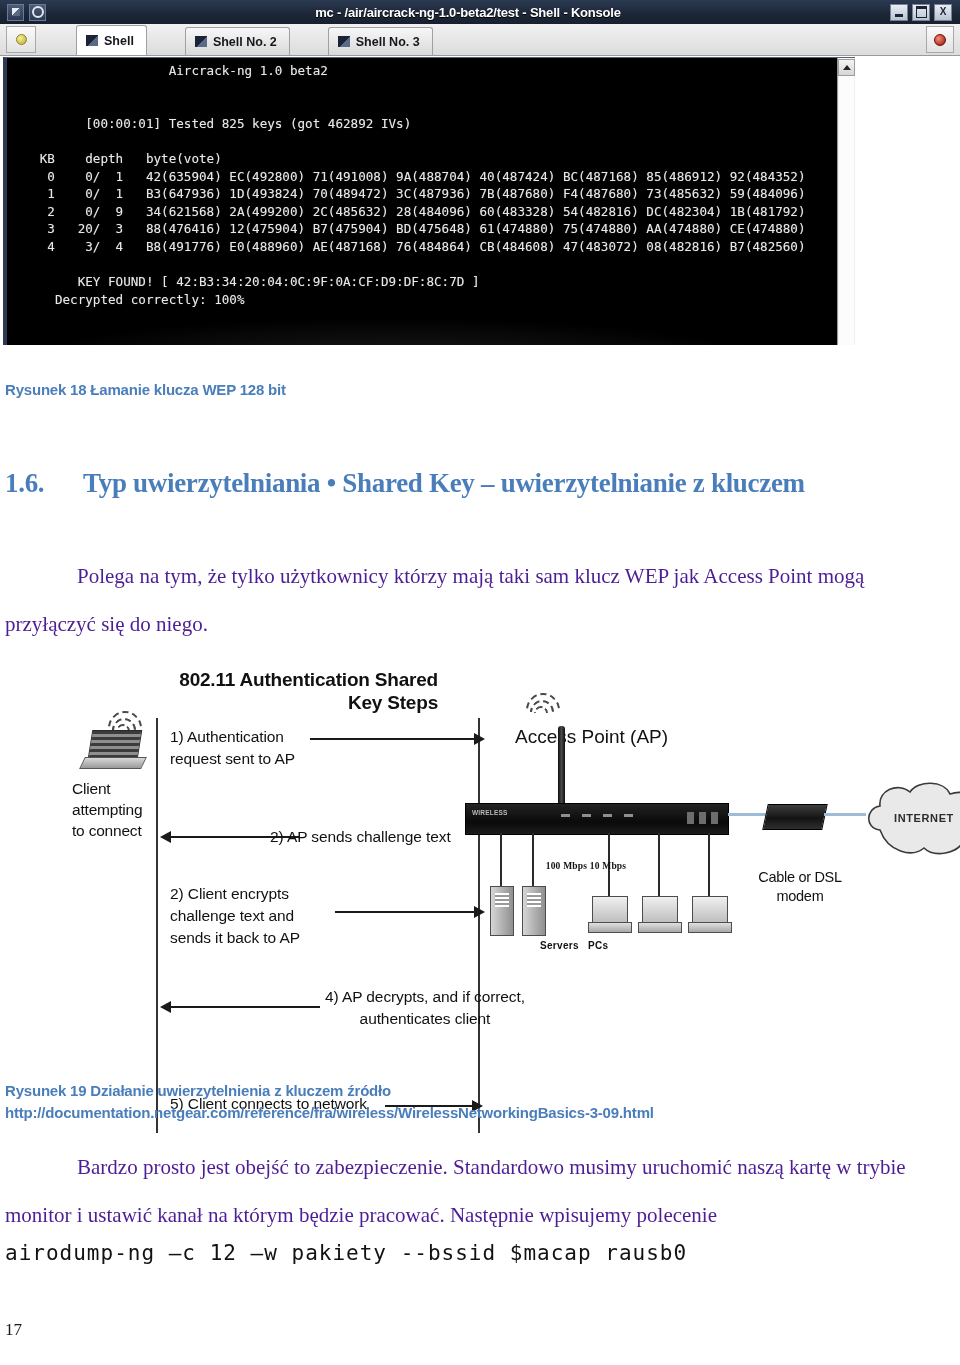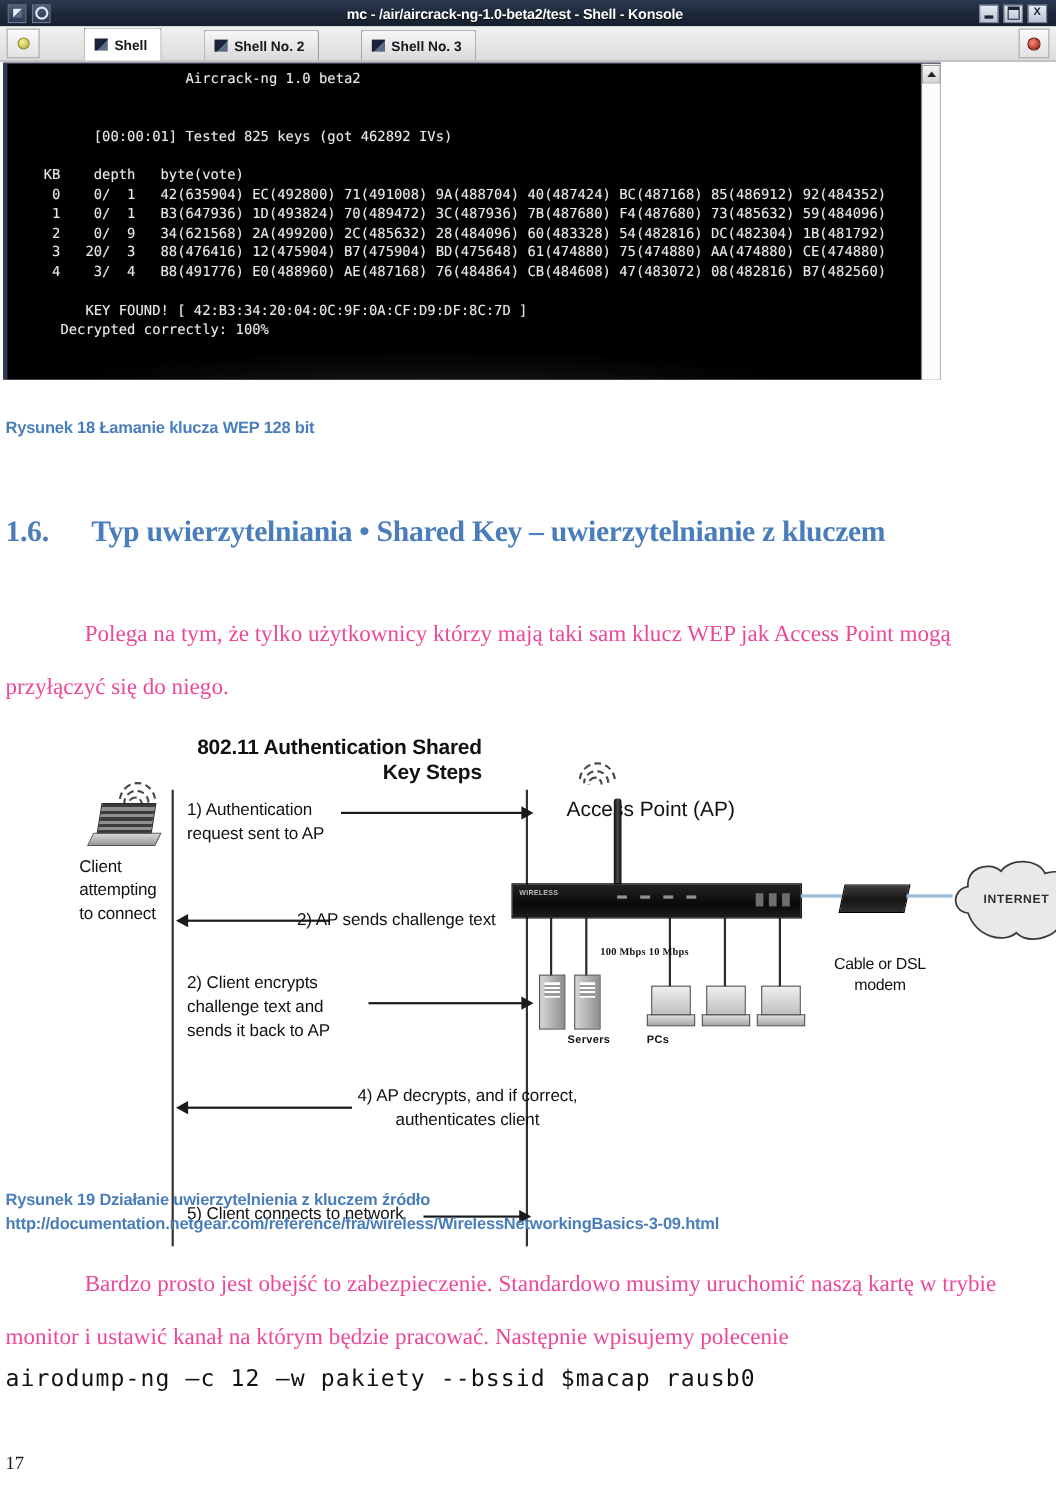--- a/index.html
+++ b/index.html
@@ -227,21 +227,21 @@
   }
   .heading-num { width: 78px; flex: 0 0 auto; }
   .heading-text { flex: 1; }
 
   .para {
     position: absolute;
     left: 5px;
     width: 935px;
     font-family: "Liberation Serif", serif;
     font-size: 21px;
-    color: #ec4899;
+    color: #4c1d95;
     line-height: 48px;
   }
   .para.p1 { top: 204px; text-indent: 72px; }
   .para.p2 { top: 795px; text-indent: 72px; }
 
   .cmd {
     position: absolute;
     left: 5px; top: 893px;
     font-family: "DejaVu Sans Mono", "Liberation Mono", monospace;
     font-size: 21px;
@@ -403,21 +403,21 @@
     border:1px solid #4d4d4d;
   }
   .server i{
     position:absolute; left:4px; top:6px; width:14px; height:14px;
     background: repeating-linear-gradient(to bottom,#fff 0 2px,#9a9a9a 2px 4px);
     display:block;
   }
   .srv1{ left: 430px; }
   .srv2{ left: 462px; }
   .servers-label{
-    position:absolute; left: 424px; top: 272px; width: 78px;
+    position:absolute; left: 448px; top: 272px; width: 78px;
     font-size: 10px; font-weight:bold; letter-spacing:0.3px;padding-left:32px;
   }
   .pc{
     position:absolute; top: 228px; width: 42px; height: 38px;
   }
   .pc .mon{
     position:absolute; left:4px; top:0; width:34px; height:26px;
     background: linear-gradient(to bottom,#f0f0f0,#bdbdbd);
     border:1px solid #4d4d4d;
   }

